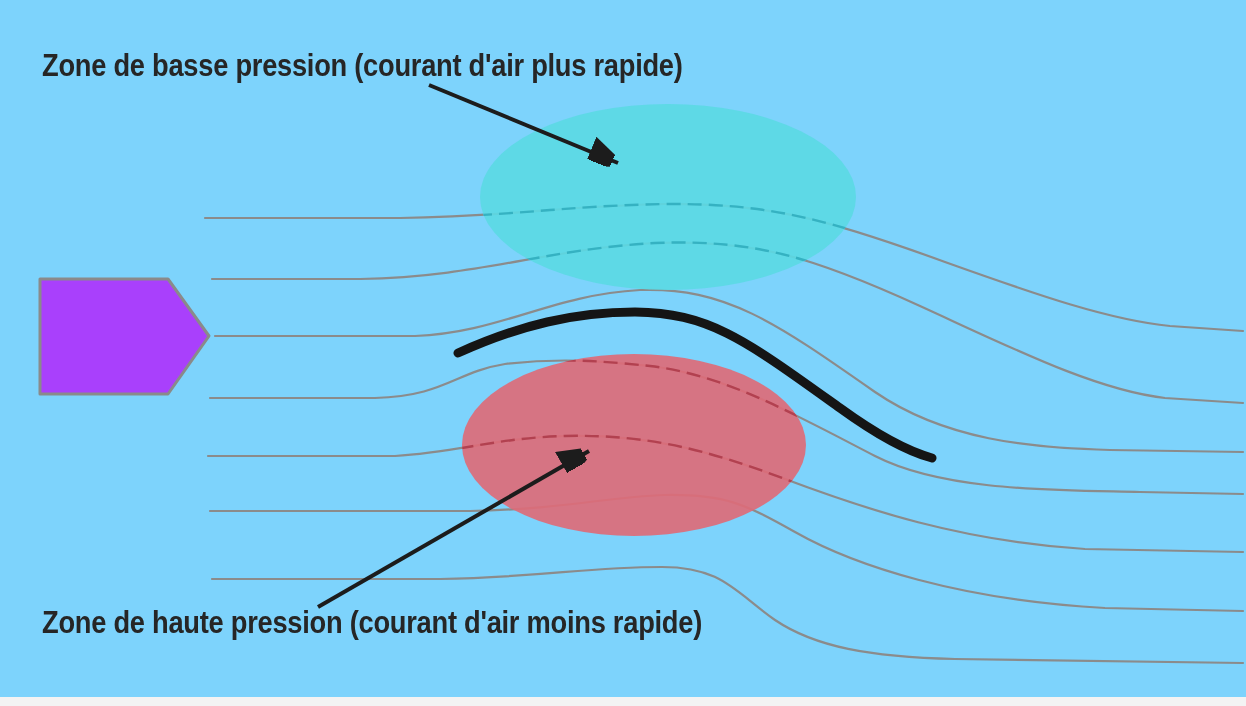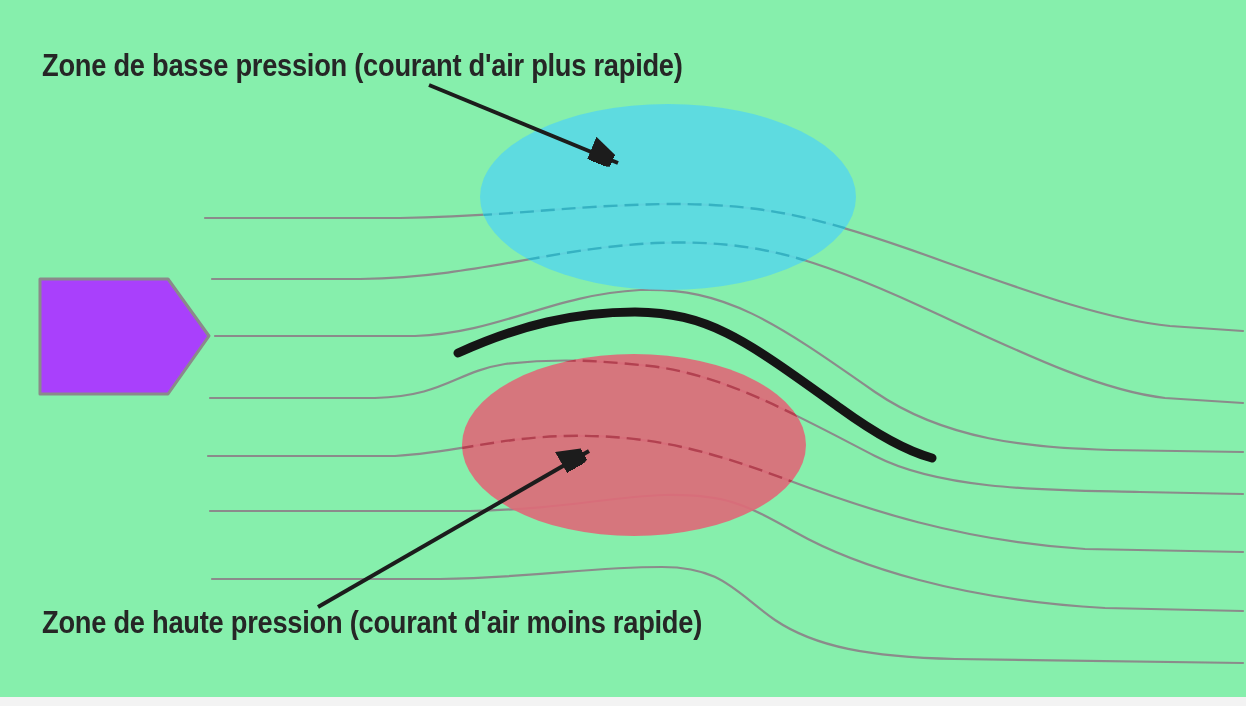--- a/index.html
+++ b/index.html
@@ -1,20 +1,20 @@
 <!DOCTYPE html>
 <html><head>
 <meta charset="utf-8">
 <style>
   html,body{
     margin:0;padding:0;background:#ffffff;
     width:1246px;height:706px;overflow:hidden;
     font-family:"Liberation Sans","DejaVu Sans",sans-serif;
   }
-  .stage{position:relative;width:1246px;height:706px;background:#86efac;}
+  .stage{position:relative;width:1246px;height:706px;background:#7dd3fc;}
   .stage svg{position:absolute;left:0;top:0;}
   .diagram-label{
     position:absolute;
     font-weight:bold;
     font-size:31px;
     color:#262626;
     white-space:nowrap;
     transform:scaleX(0.88);
     transform-origin:0 0;
     letter-spacing:-0.3px;

